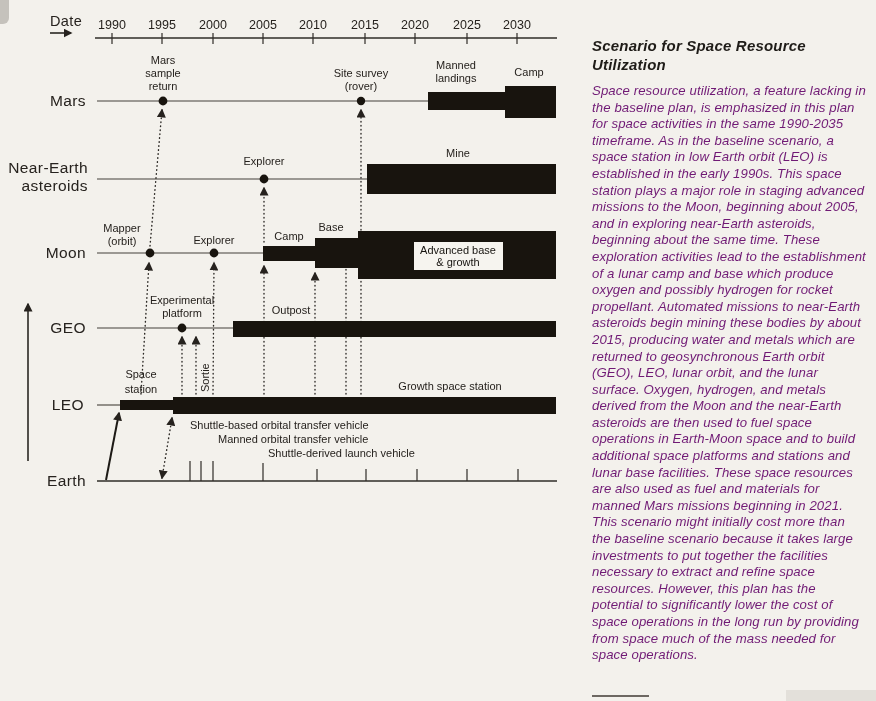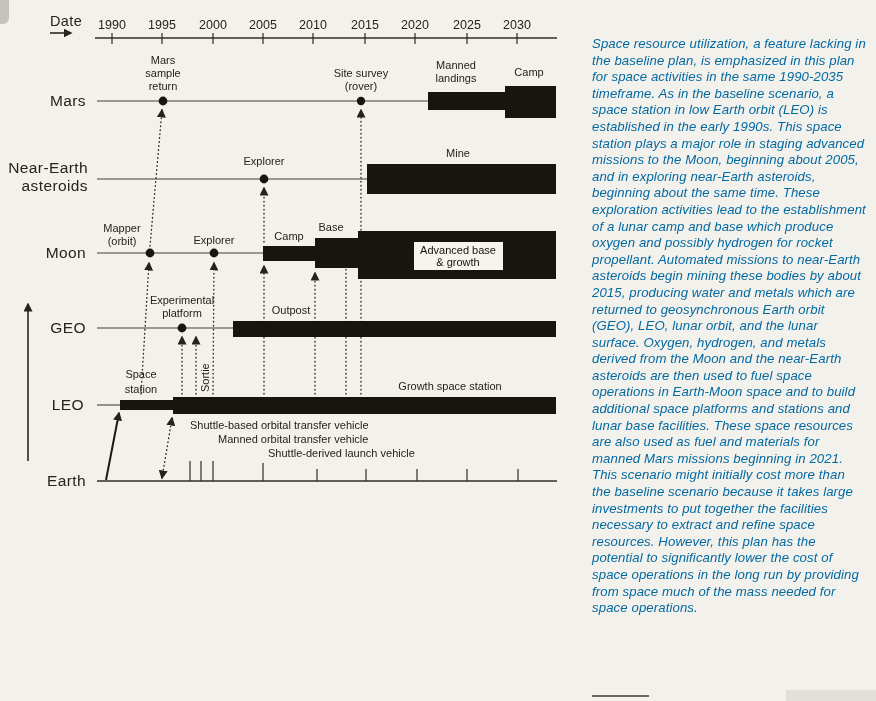--- a/index.html
+++ b/index.html
@@ -28,21 +28,21 @@
   
   .sidebar{position:absolute;left:592px;top:36px;width:274px;}
   .sidebar h2{
     margin:0 0 9px 0;
     font:italic bold 15px/19px "Liberation Sans",sans-serif;
     color:#1f1c18;letter-spacing:.2px;
   }
   .sidebar p{
     margin:0;
     font:italic 13.2px/16.6px "Liberation Sans",sans-serif;
-    color:#0369a1;letter-spacing:.1px;
+    color:#701a75;letter-spacing:.1px;
   }
   .footer-mark{position:absolute;left:592px;top:695px;width:57px;height:2px;background:#55504a;opacity:.85;}
   .smudge-tl{position:absolute;left:0;top:0;width:9px;height:24px;background:#8d8982;opacity:.45;border-radius:0 0 6px 0;}
   .smudge-br{position:absolute;left:786px;top:690px;width:90px;height:11px;background:#d9d6cf;opacity:.6;}
 </style>
 </head>
 <body>
 
 <svg id="diagram" width="580" height="701" viewBox="0 0 580 701" xmlns="http://www.w3.org/2000/svg">
   <defs>
@@ -182,18 +182,19 @@
   </g>
 
   <g>
     <line class="thinarrow" x1="28" y1="461" x2="28" y2="304" marker-end="url(#ah)"></line>
     <line class="solidarrow" x1="106" y1="480" x2="119" y2="413" marker-end="url(#ah)"></line>
     <line class="dotted" x1="162" y1="478" x2="172" y2="418" marker-start="url(#ah)" marker-end="url(#ah)"></line>
   </g>
 </svg>
 
 <div class="sidebar">
+  <h2>Scenario for Space Resource Utilization</h2>
   <p>Space resource utilization, a feature lacking in the baseline plan, is emphasized in this plan for space activities in the same 1990-2035 timeframe. As in the baseline scenario, a space station in low Earth orbit (LEO) is established in the early 1990s. This space station plays a major role in staging advanced missions to the Moon, beginning about 2005, and in exploring near-Earth asteroids, beginning about the same time. These exploration activities lead to the establishment of a lunar camp and base which produce oxygen and possibly hydrogen for rocket propellant. Automated missions to near-Earth asteroids begin mining these bodies by about 2015, producing water and metals which are returned to geosynchronous Earth orbit (GEO), LEO, lunar orbit, and the lunar surface. Oxygen, hydrogen, and metals derived from the Moon and the near-Earth asteroids are then used to fuel space operations in Earth-Moon space and to build additional space platforms and stations and lunar base facilities. These space resources are also used as fuel and materials for manned Mars missions beginning in 2021. This scenario might initially cost more than the baseline scenario because it takes large investments to put together the facilities necessary to extract and refine space resources. However, this plan has the potential to significantly lower the cost of space operations in the long run by providing from space much of the mass needed for space operations.</p>
 </div>
 
 <div class="footer-mark"></div>
 <div class="smudge-tl"></div>
 <div class="smudge-br"></div>
 
 </body></html>

